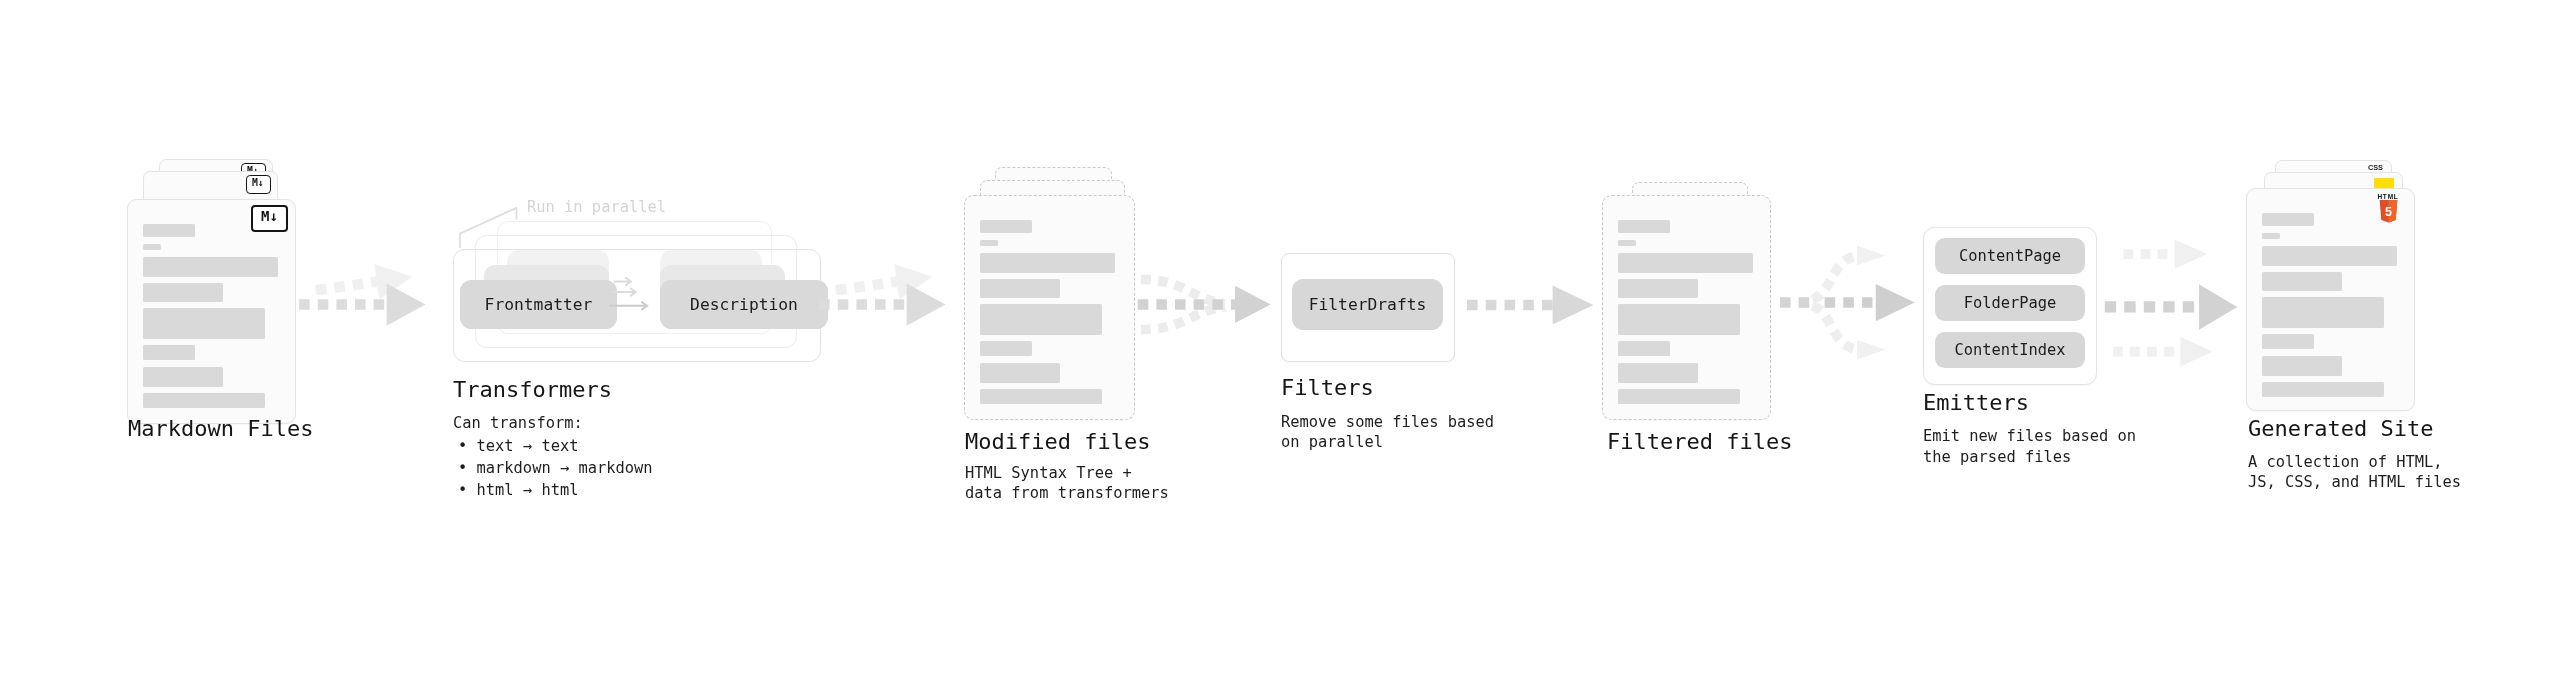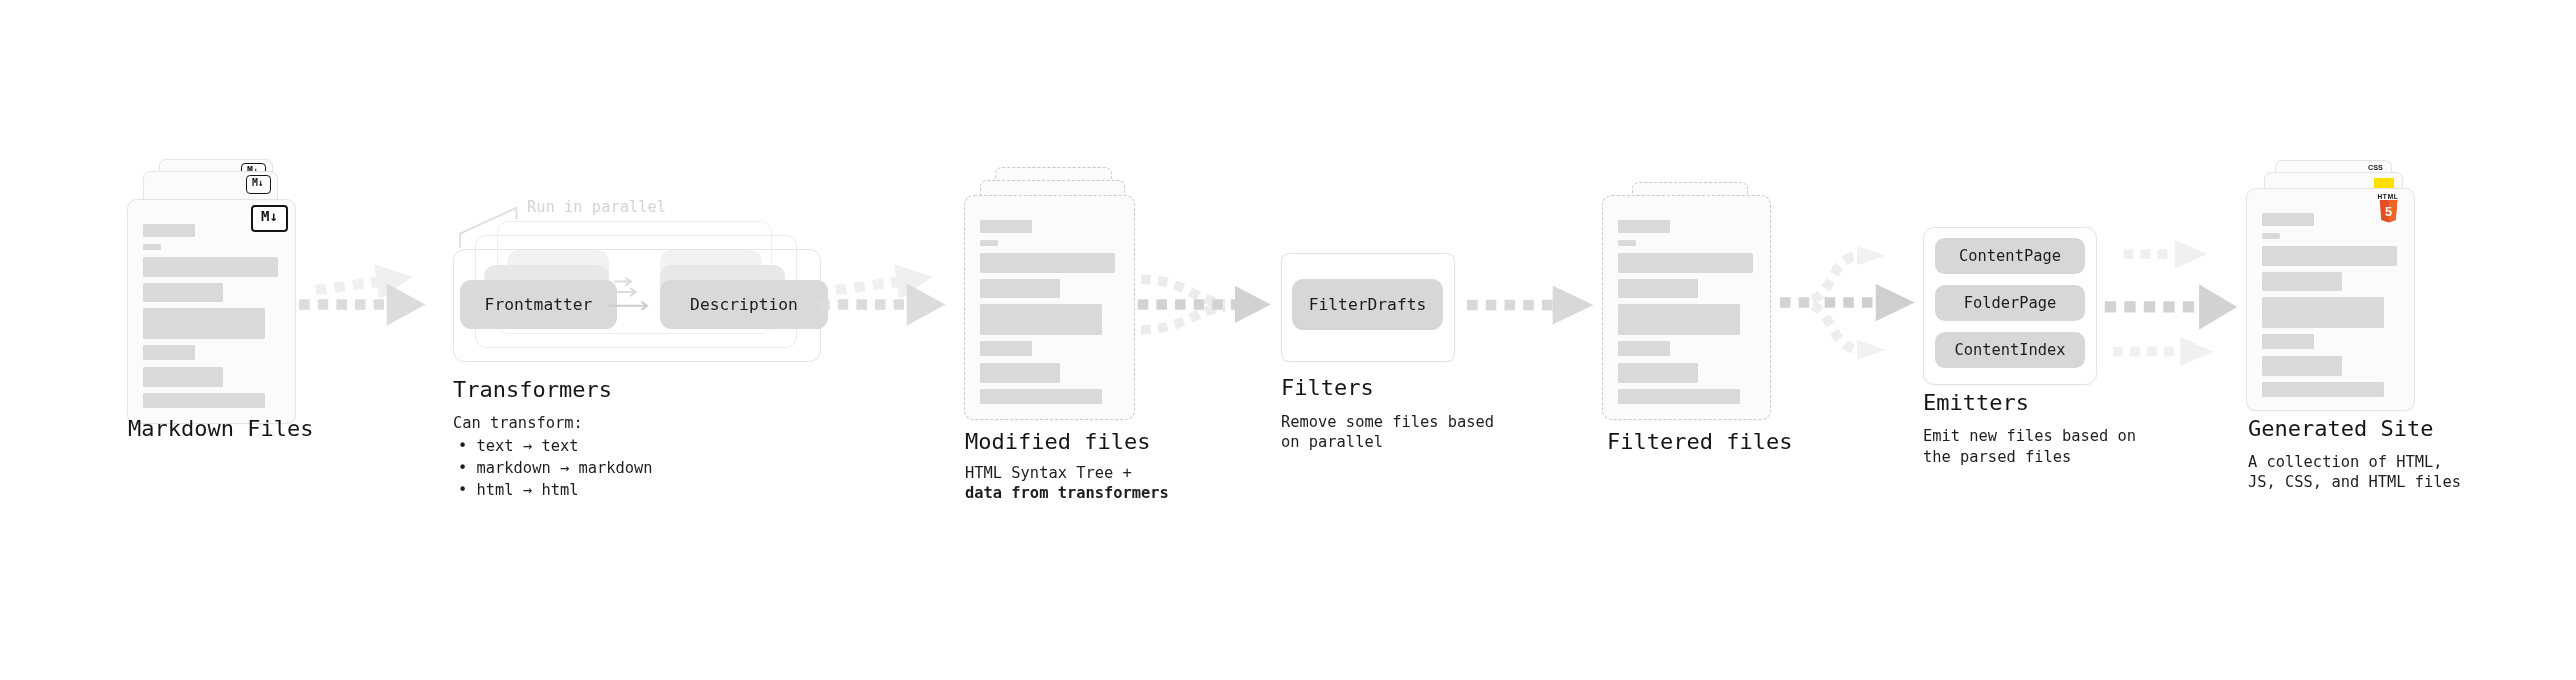--- a/index.html
+++ b/index.html
@@ -170,21 +170,21 @@
       <div class="bar bar3"></div>
       <div class="bar bar4"></div>
       <div class="bar bar5"></div>
       <div class="bar bar6"></div>
       <div class="bar bar7"></div>
       <div class="bar bar8"></div>
     </div>
   </div>
   <div class="stage-title" style="left:965px;top:429px;">Modified files</div>
   <div class="stage-desc" style="left:965px;top:464px;">HTML Syntax Tree +</div>
-  <div class="stage-desc" style="left:965px;top:484px;font-weight:bold;">data from transformers</div>
+  <div class="stage-desc" style="left:965px;top:484px;">data from transformers</div>
 
   <svg style="left:1136px;top:268px;" width="138" height="77" viewBox="0 0 170 95">
     <path d="M6,14 C60,14 70,40 110,44" fill="none" stroke="#ececec" stroke-width="12" stroke-dasharray="12 9"></path>
     <path d="M6,76 C60,76 70,52 110,48" fill="none" stroke="#ececec" stroke-width="12" stroke-dasharray="12 9"></path>
     <line x1="2" y1="45" x2="122" y2="45" stroke="#d2d2d2" stroke-width="13" stroke-dasharray="13 10"></line>
     <polygon points="122,22 166,45 122,68" fill="#d2d2d2"></polygon>
   </svg>
 
   <div class="node-box" style="left:1281px;top:253px;width:172px;height:107px;border-radius:8.1px;"></div>
   <div class="node-pill" style="left:1292px;top:279px;width:151px;height:51px;line-height:51px;border-radius:11.4px;font-size:16.3px;">FilterDrafts</div>

